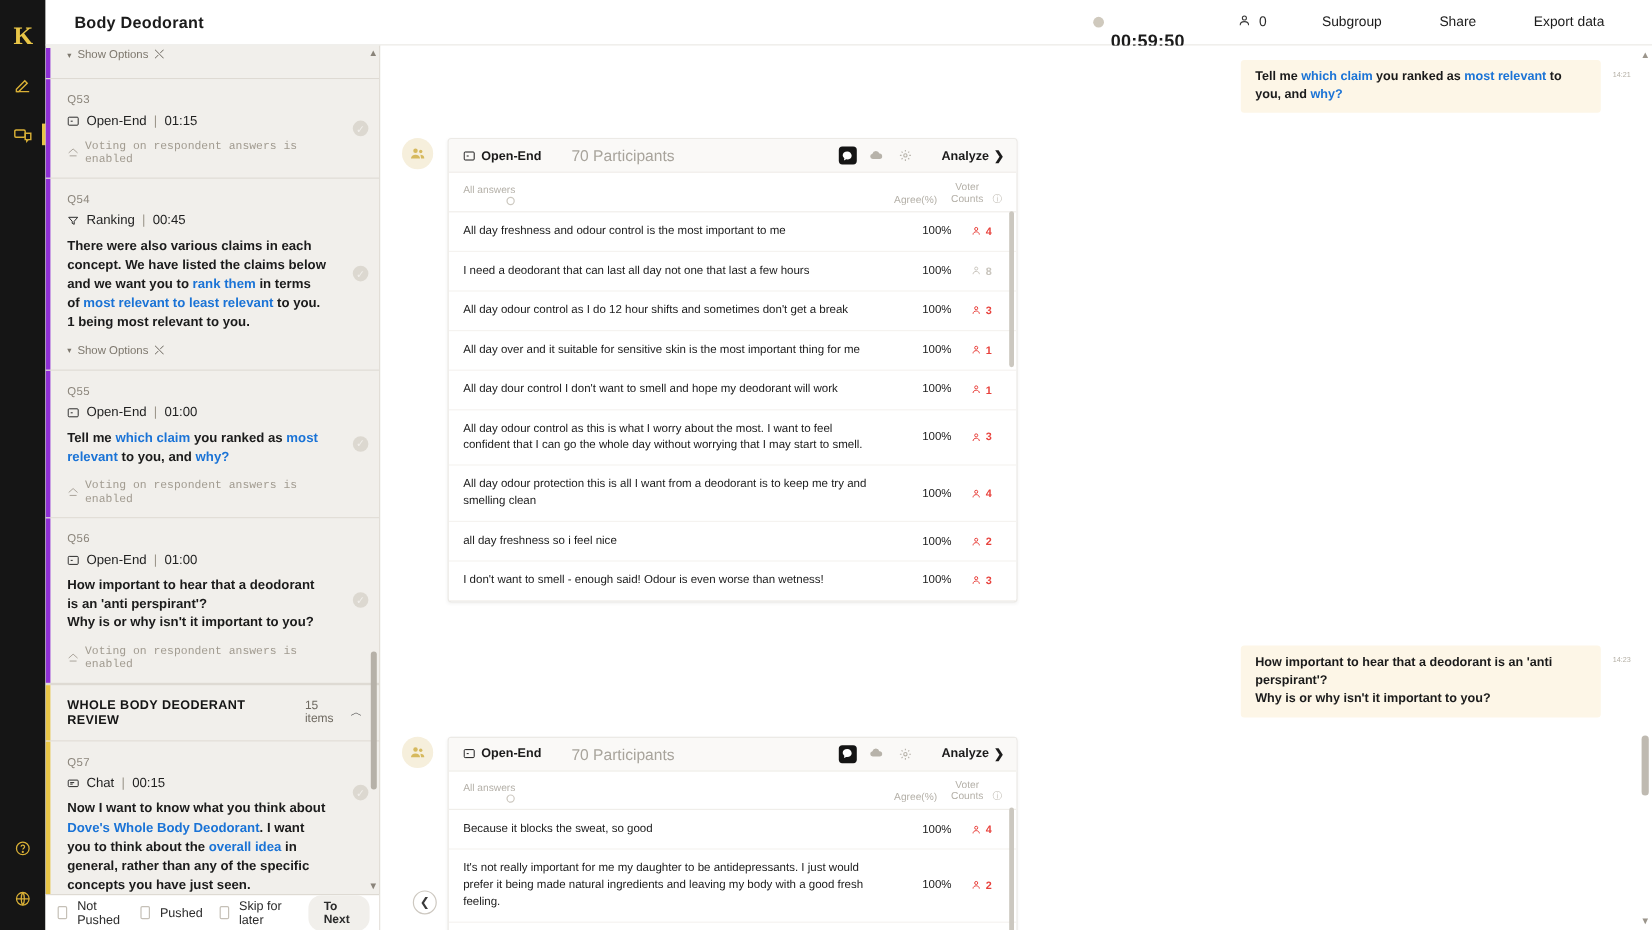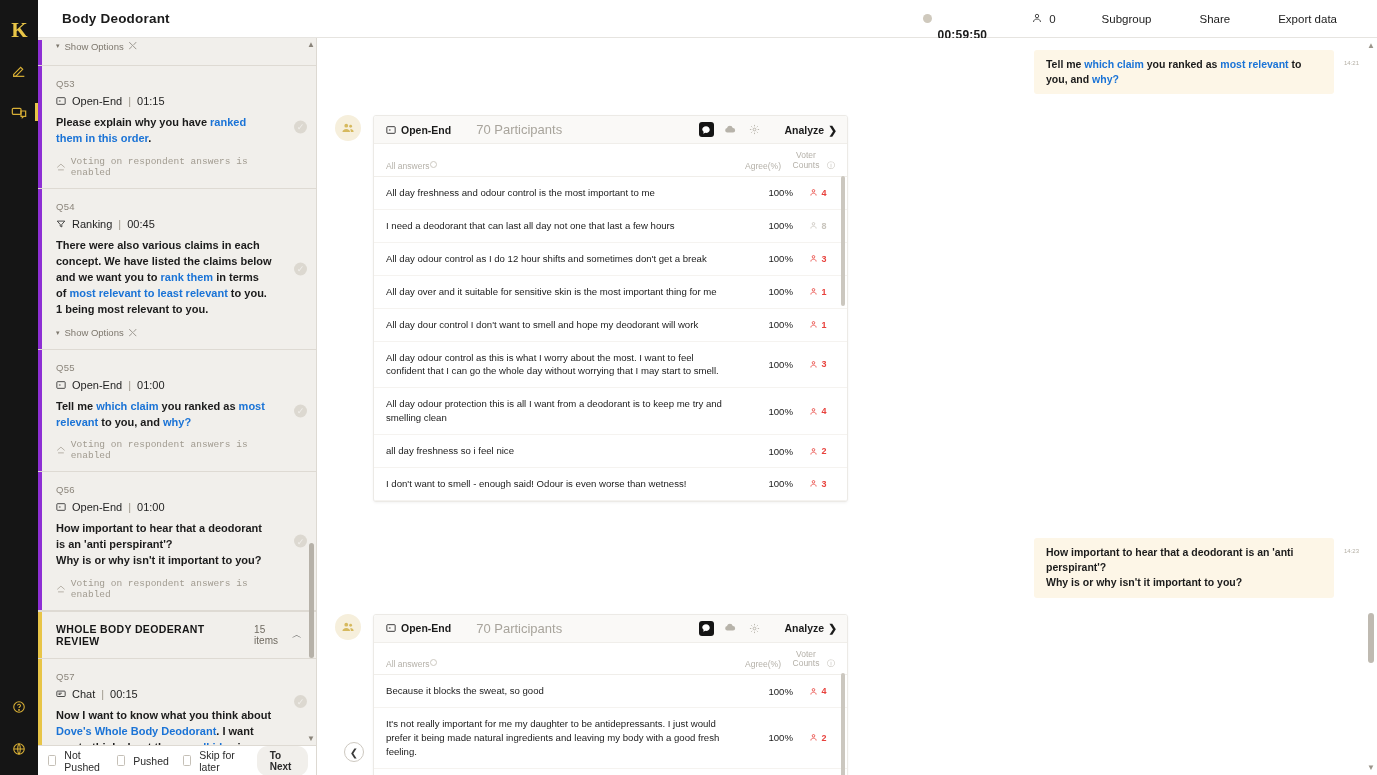--- a/index.html
+++ b/index.html
@@ -44,21 +44,21 @@
     flex: 0 0 38px;
   }
   .topbar-title { font-size: 13.5px; font-weight: 600; color: #1b1b1b; letter-spacing: .2px; }
   .topbar-right { margin-left: auto; display: flex; align-items: center; gap: 0px; }
   .tb-item {
     display: flex; align-items: center; gap: 6px;
     font-size: 11.5px; color: #2a2a2a; padding: 0 22px;
     white-space: nowrap;
   }
   .dot-grey { width: 9px; height: 9px; border-radius: 50%; background: #cfc9bd; display: inline-block; }
-  .timer { font-size: 12px; font-weight: 600; color: #1b1b1b; letter-spacing: .2px; margin-top: 32px; }
+  .timer { font-size: 15px; font-weight: 600; color: #1b1b1b; letter-spacing: .2px; margin-top: 32px; }
   .tb-link { font-size: 11.5px; color: #1b1b1b; padding: 0 24px; white-space: nowrap; }
 
   
   .body { flex: 1; display: flex; min-height: 0; position: relative; }
 
   
   .guide {
     width: 279px; flex: 0 0 279px; background: #f1efeb;
     display: flex; flex-direction: column; min-height: 0;
     border-right: 1px solid #ddd9d2; position: relative;
@@ -197,21 +197,21 @@
   .ch-parts { font-size: 13px; color: #a8a49c; margin-left: 25px; }
   .ch-actions { margin-left: auto; display: flex; align-items: center; gap: 9px; }
   .ch-ico { width: 15px; height: 15px; display: flex; align-items: center; justify-content: center; color: #b7b3aa; }
   .ch-ico.on { background: #151515; color: #fff; border-radius: 3px; }
   .ch-analyze { font-size: 10.5px; font-weight: 600; color: #1b1b1b; margin-left: 14px; display: flex; align-items: center; gap: 4px; }
 
   .col-head {
     display: flex; align-items: flex-end; padding: 7px 12px 5px 12px;
     border-bottom: 1px solid #f0eeea;
   }
-  .col-all { font-size: 8.5px; color: #b4b0a8; display: flex; align-items: flex-start; gap: 1px; }
+  .col-all { font-size: 8.5px; color: #b4b0a8; display: flex; align-items: flex-end; gap: 1px; flex-direction: column; }
   .col-circle { width: 7px; height: 7px; border: 1px solid #cdc9c1; border-radius: 50%; }
   .col-agree { margin-left: auto; font-size: 8.5px; color: #b4b0a8; width: 52px; text-align: right; }
   .col-votes { font-size: 8.5px; color: #b4b0a8; width: 34px; text-align: center; line-height: 1.15; margin-left: 8px; }
   .col-info { font-size: 8px; color: #c2beb6; margin-left: 4px; }
 
   .ans-row {
     display: flex; align-items: center; padding: 9px 12px; border-bottom: 1px solid #f5f3f0;
   }
   .ans-text { font-size: 9.6px; color: #1b1b1b; line-height: 1.45; flex: 1; padding-right: 12px; }
   .ans-pct { font-size: 9.6px; color: #1b1b1b; width: 52px; text-align: right; }
@@ -310,21 +310,20 @@
               <span class="q-type-ico">
                 <svg width="10" height="10" viewBox="0 0 24 24" fill="none" stroke="currentColor" stroke-width="2">
                     <rect x="2" y="4" width="20" height="16" rx="2"></rect>
                     <path d="M7 12h4"></path>
                   </svg>
               </span>
               <span class="q-type">Open-End</span>
               <span class="q-sep">|</span>
               <span class="q-time">01:15</span>
             </div>
-            <div class="q-text"><span>Please explain why you have </span><span class="hl">ranked them in this order</span><span>.</span></div>
             <div class="q-note">
               <svg width="10" height="10" viewBox="0 0 24 24" fill="none" stroke="currentColor" stroke-width="1.8">
                   <path d="M3 13l9-8 9 8"></path>
                   <path d="M5 19h14"></path>
                 </svg>
               <span>Voting on respondent answers is enabled</span>
             </div>
             <div class="q-check">✓</div>
           </div>
 

